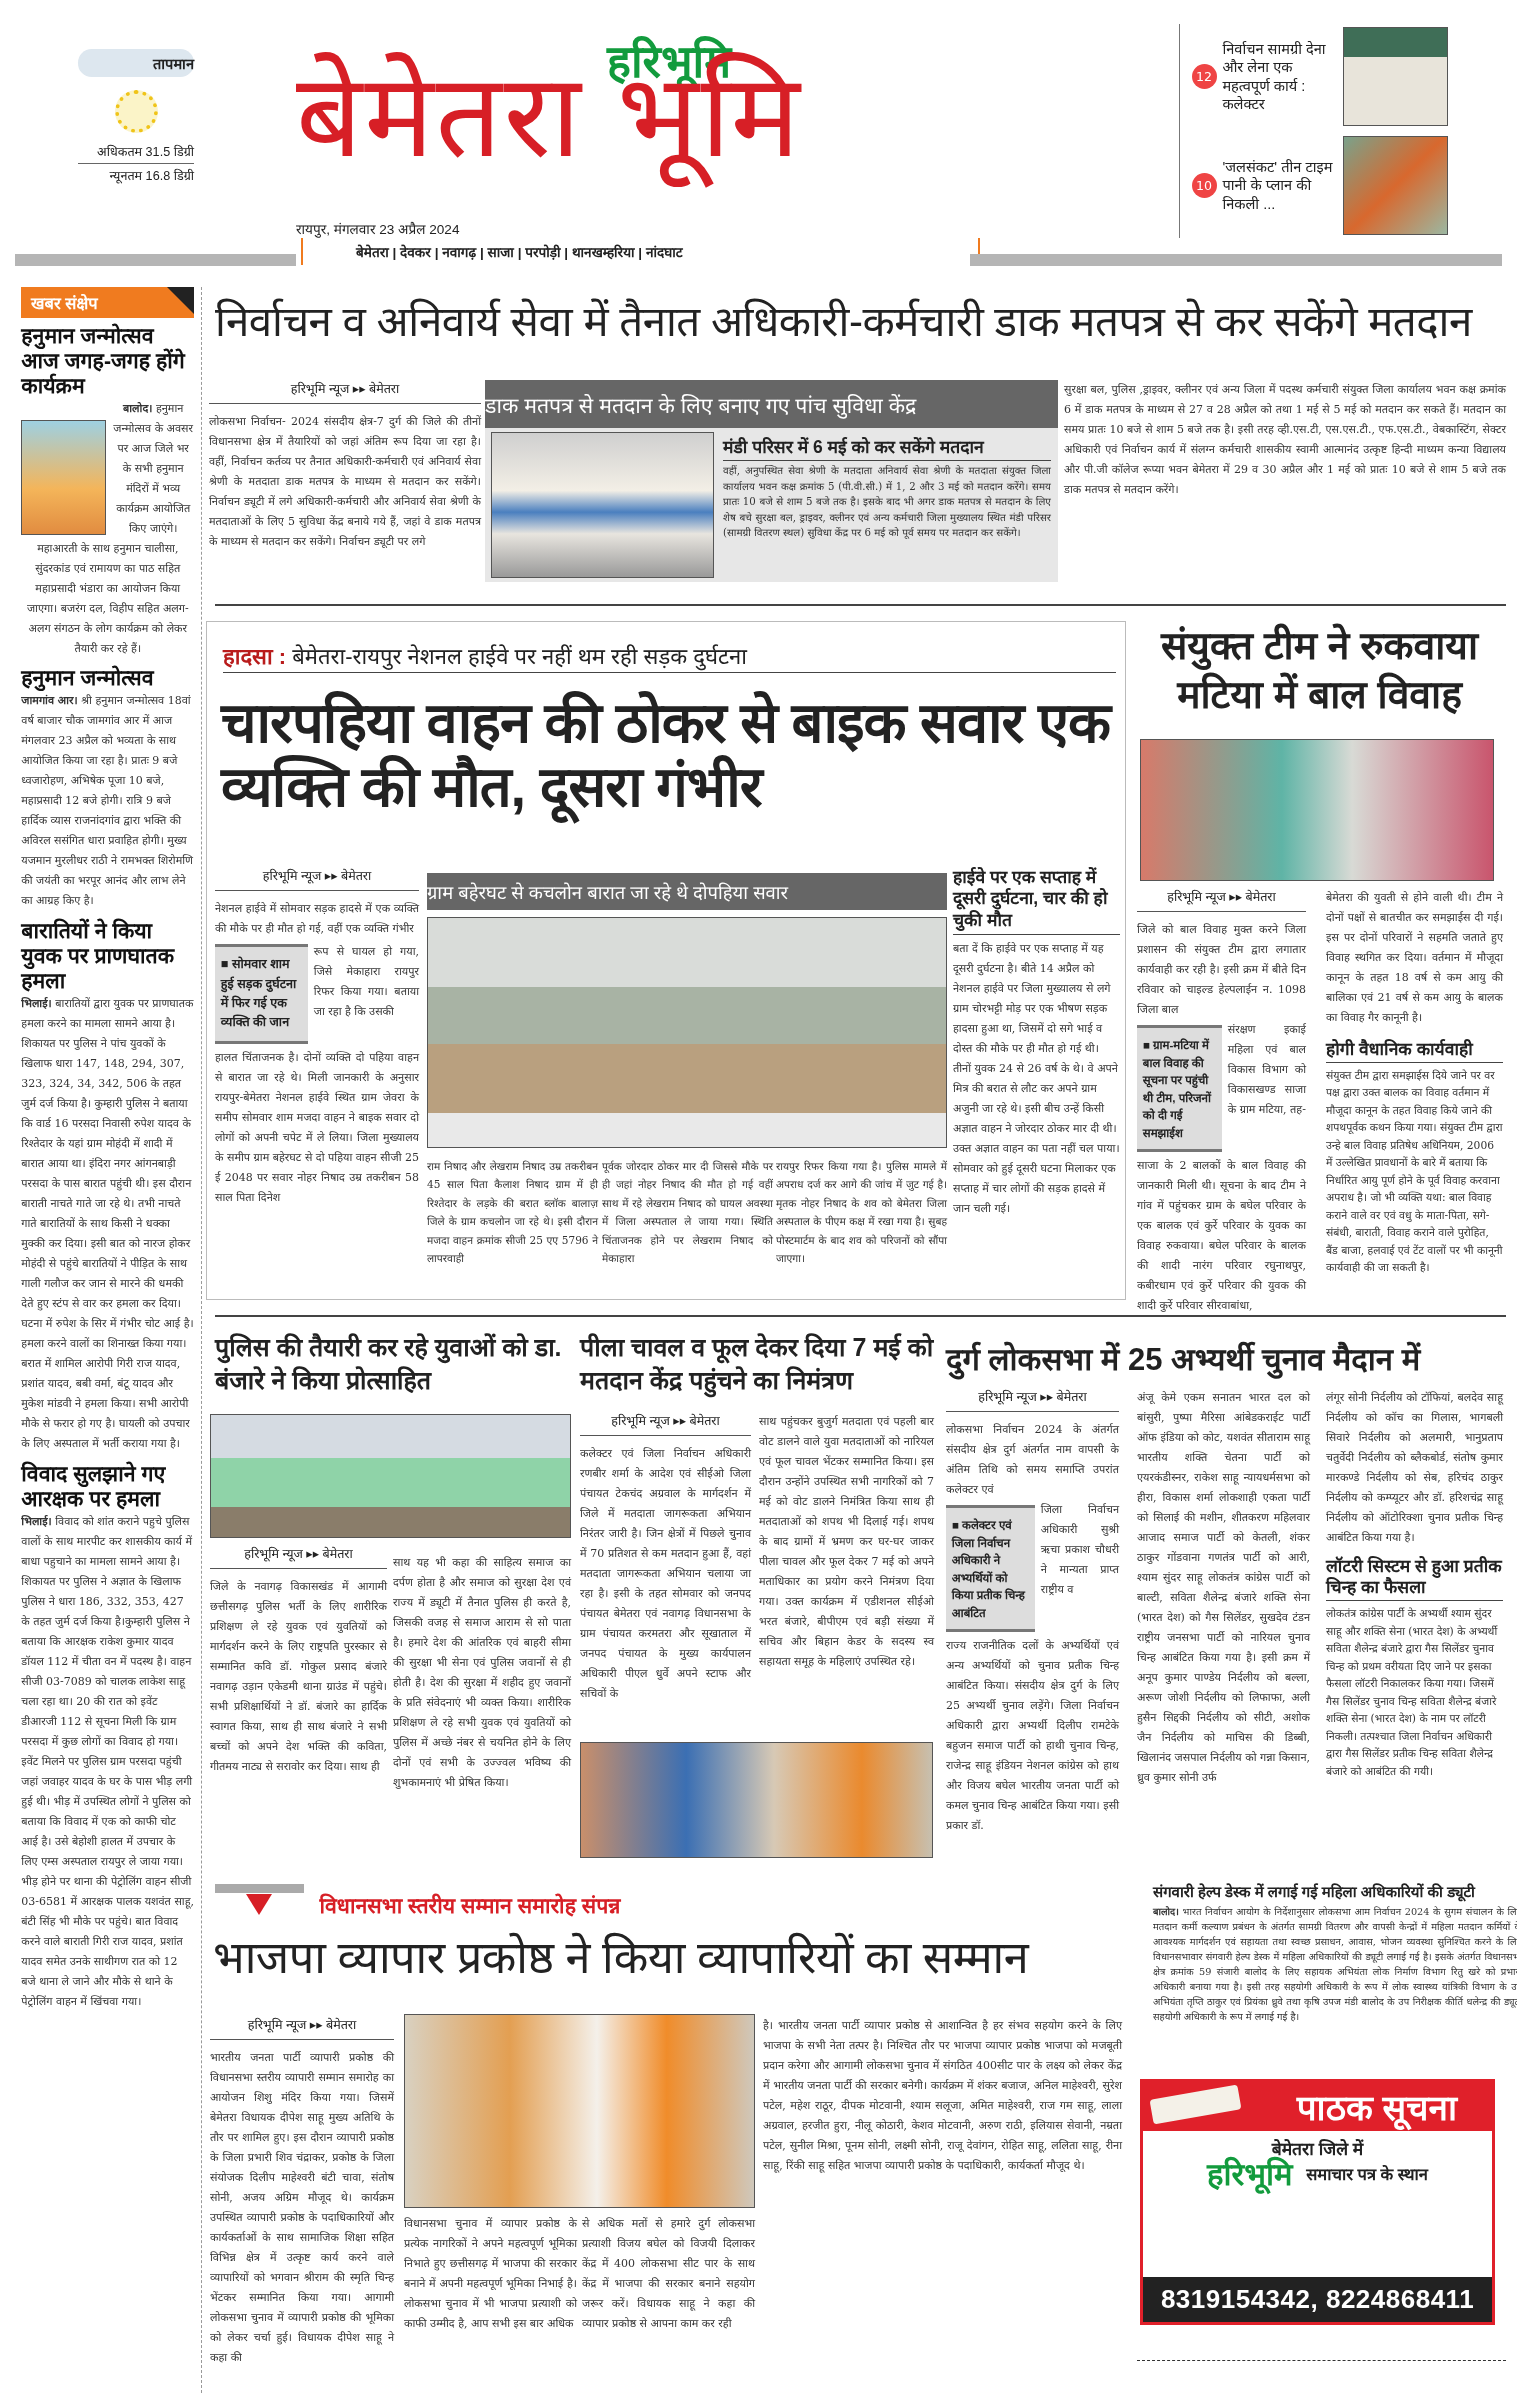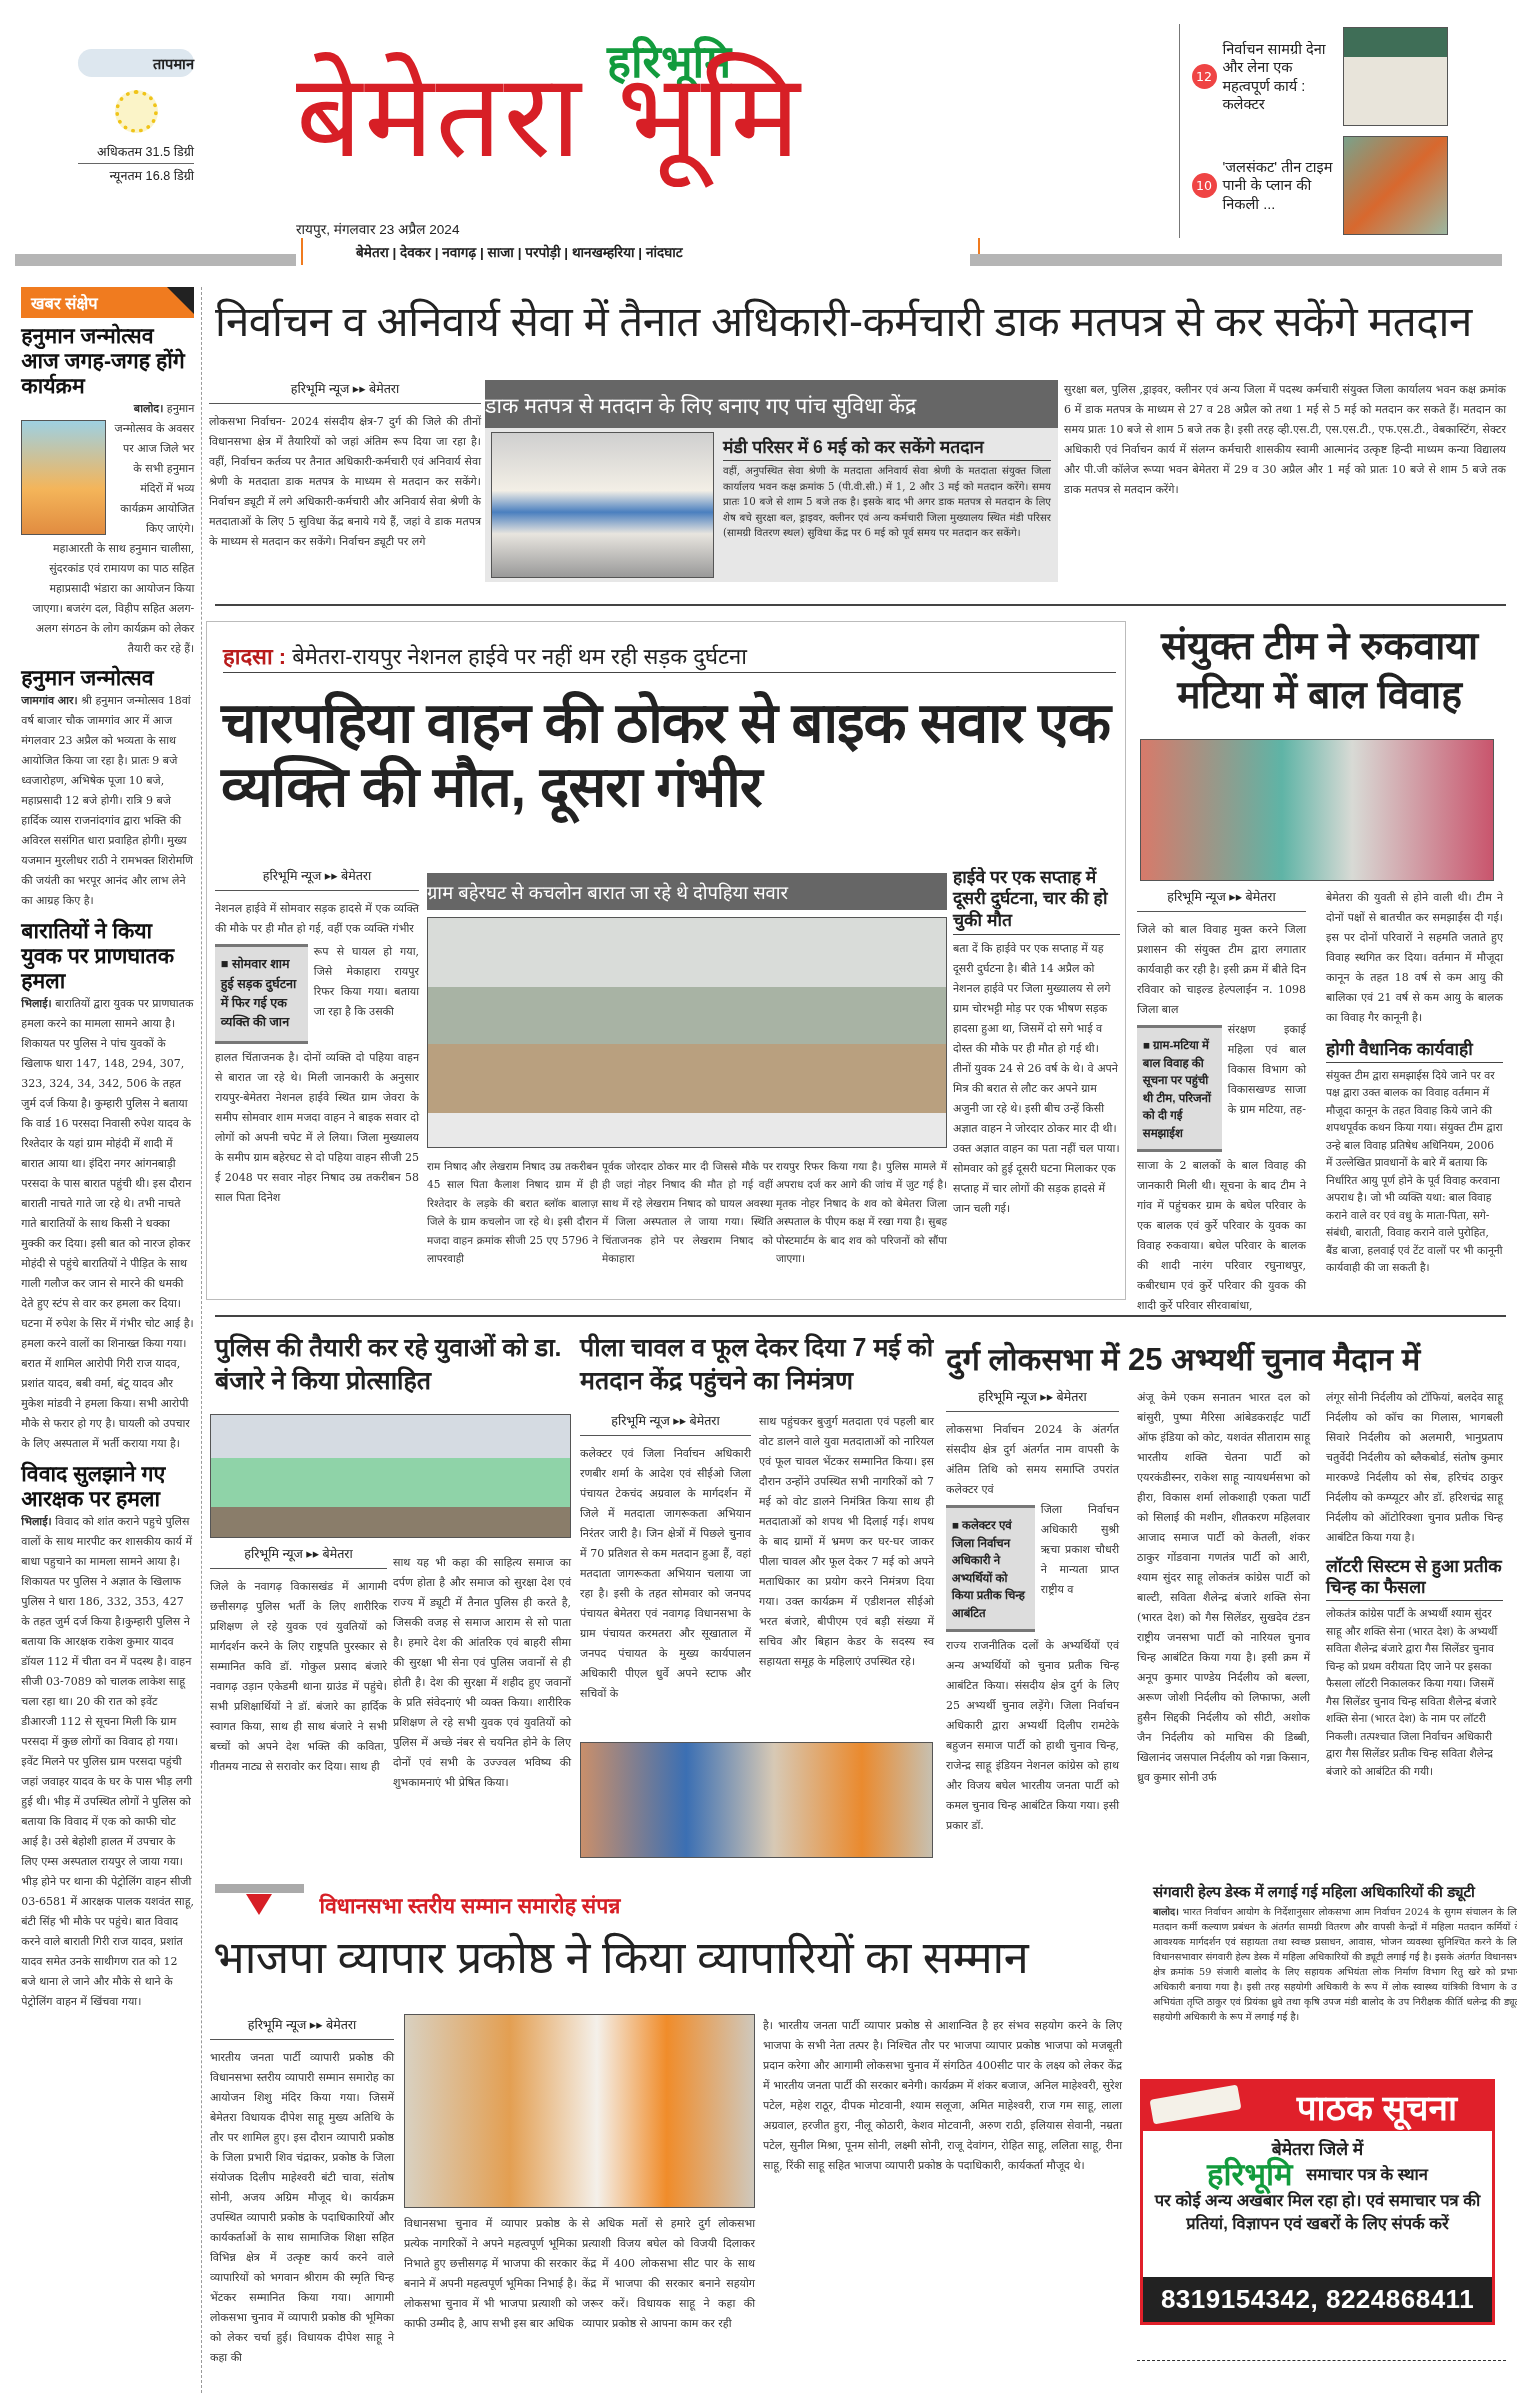--- a/index.html
+++ b/index.html
@@ -63,21 +63,21 @@
 <div class="abs" style="left:970px;top:254px;width:532px;height:11.6px;background:#b5b5b5;"></div>
 
 <div class="abs" style="left:21.3px;top:287px;width:173px;">
   <div style="background:#f07b1f;color:#fff;font-family:'Liberation Sans',sans-serif;font-weight:bold;font-size:16.5px;padding:3.9px 9.7px;margin-bottom:5.8px;position:relative;">
     <span>खबर संक्षेप</span>
     <span style="position:absolute;right:0;top:0;width:0;height:0;border-top:27px solid #222;border-left:27px solid transparent;"></span>
   </div>
   <article>
     <h2 class="brief">हनुमान जन्मोत्सव आज जगह-जगह होंगे कार्यक्रम</h2>
     <div class="photo" style="float:left;width:85px;height:115px;margin:21.3px 5.8px 1.9px 0;background:linear-gradient(#9ed0e2,#f4b55a 60%,#e18c40);"></div>
-    <p class="body-text" style="text-align:right;"><span class="lead">बालोद।</span> <span>हनुमान जन्मोत्सव के अवसर पर आज जिले भर के सभी हनुमान मंदिरों में भव्य कार्यक्रम आयोजित किए जाएंगे। महाआरती के साथ हनुमान चालीसा, सुंदरकांड एवं रामायण का पाठ सहित महाप्रसादी भंडारा का आयोजन किया जाएगा। बजरंग दल, विहीप सहित अलग-अलग संगठन के लोग कार्यक्रम को लेकर तैयारी कर रहे हैं।</span></p>
+    <p class="body-text" style="text-align:center;"><span class="lead">बालोद।</span> <span>हनुमान जन्मोत्सव के अवसर पर आज जिले भर के सभी हनुमान मंदिरों में भव्य कार्यक्रम आयोजित किए जाएंगे। महाआरती के साथ हनुमान चालीसा, सुंदरकांड एवं रामायण का पाठ सहित महाप्रसादी भंडारा का आयोजन किया जाएगा। बजरंग दल, विहीप सहित अलग-अलग संगठन के लोग कार्यक्रम को लेकर तैयारी कर रहे हैं।</span></p>
   </article>
   <article style="clear:both;margin-top:7.8px;">
     <h2 class="brief">हनुमान जन्मोत्सव</h2>
     <p class="body-text" style="text-align:left;"><span class="lead">जामगांव आर।</span> <span>श्री हनुमान जन्मोत्सव 18वां वर्ष बाजार चौक जामगांव आर में आज मंगलवार 23 अप्रैल को भव्यता के साथ आयोजित किया जा रहा है। प्रातः 9 बजे ध्वजारोहण, अभिषेक पूजा 10 बजे, महाप्रसादी 12 बजे होगी। रात्रि 9 बजे हार्दिक व्यास राजनांदगांव द्वारा भक्ति की अविरल ससंगित धारा प्रवाहित होगी। मुख्य यजमान मुरलीधर राठी ने रामभक्त शिरोमणि की जयंती का भरपूर आनंद और लाभ लेने का आग्रह किए है।</span></p>
   </article>
   <article style="margin-top:7.8px;">
     <h2 class="brief">बारातियों ने किया युवक पर प्राणघातक हमला</h2>
     <p class="body-text" style="text-align:left;"><span class="lead">भिलाई।</span> <span>बारातियों द्वारा युवक पर प्राणघातक हमला करने का मामला सामने आया है। शिकायत पर पुलिस ने पांच युवकों के खिलाफ धारा 147, 148, 294, 307, 323, 324, 34, 342, 506 के तहत जुर्म दर्ज किया है। कुम्हारी पुलिस ने बताया कि वार्ड 16 परसदा निवासी रुपेश यादव के रिश्तेदार के यहां ग्राम मोहंदी में शादी में बारात आया था। इंदिरा नगर आंगनबाड़ी परसदा के पास बारात पहुंची थी। इस दौरान बाराती नाचते गाते जा रहे थे। तभी नाचते गाते बारातियों के साथ किसी ने धक्का मुक्की कर दिया। इसी बात को नारज होकर मोहंदी से पहुंचे बारातियों ने पीड़ित के साथ गाली गलौज कर जान से मारने की धमकी देते हुए स्टंप से वार कर हमला कर दिया। घटना में रुपेश के सिर में गंभीर चोट आई है। हमला करने वालों का शिनाख्त किया गया। बरात में शामिल आरोपी गिरी राज यादव, प्रशांत यादव, बबी वर्मा, बंटू यादव और मुकेश मांडवी ने हमला किया। सभी आरोपी मौके से फरार हो गए है। घायली को उपचार के लिए अस्पताल में भर्ती कराया गया है।</span></p>
   </article>
   <article style="margin-top:7.8px;">
@@ -228,21 +228,20 @@
   <div style="background:#e0202a;height:49px;display:flex;align-items:center;justify-content:flex-end;padding-right:35px;position:relative;">
     <div style="position:absolute;left:7.8px;top:9.7px;width:89px;height:25px;background:#f4f1e8;border-radius:3.9px;transform:rotate(-10deg);"></div>
     <span class="cond" style="color:#fff;font-weight:bold;font-size:35px;">पाठक सूचना</span>
   </div>
   <div style="text-align:center;font-family:'Liberation Sans',sans-serif;font-weight:bold;font-size:15px;line-height:21.3px;padding:7.8px 9.7px 0;color:#222;">
     <div style="font-size:17.5px;">बेमेतरा जिले में</div>
     <div style="display:flex;align-items:center;justify-content:center;gap:13.6px;margin:3.9px 0;">
       <span class="brand" style="font-size:31px;">हरिभूमि</span>
       <span style="font-size:16.5px;">समाचार पत्र के स्थान</span>
     </div>
-    <div style="font-size:16.5px;line-height:23px;">पर कोई अन्य अखबार मिल रहा हो। एवं समाचार पत्र की प्रतियां, विज्ञापन एवं खबरों के लिए संपर्क करें</div>
   </div>
   <div style="position:absolute;left:0;right:0;bottom:0;height:45px;background:#222;color:#fff;display:flex;align-items:center;justify-content:center;">
     <span class="cond" style="font-weight:bold;font-size:26px;letter-spacing:0.5px;">8319154342, 8224868411</span>
   </div>
 </div>
 
 <div class="abs" style="left:1137px;top:2360px;width:369px;border-top:1.9px dashed #333;"></div>
 
 
 </body></html>

